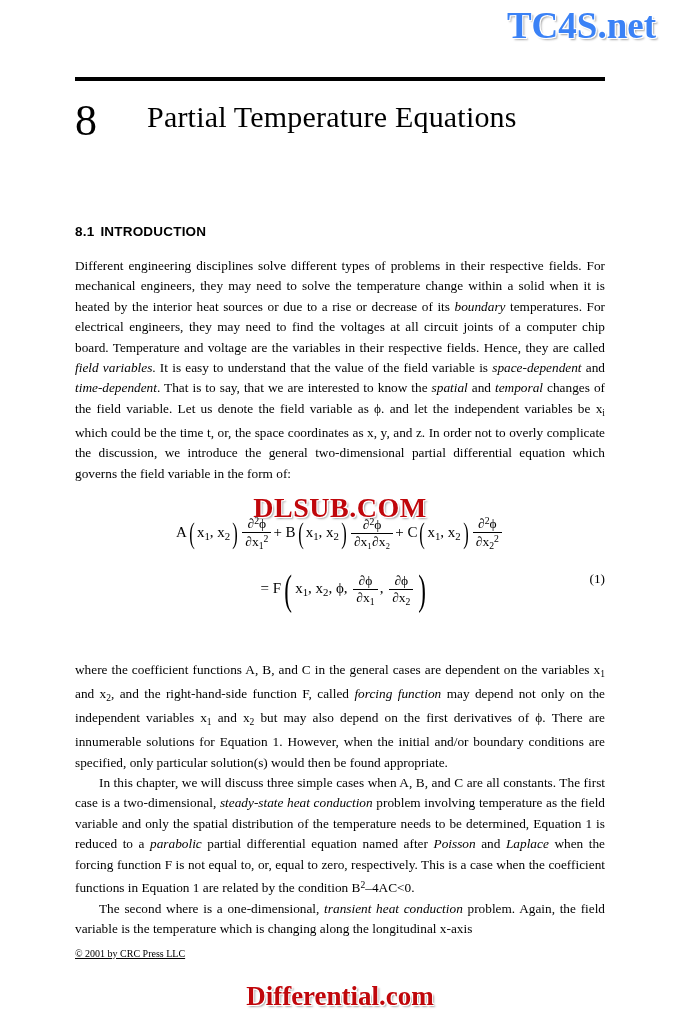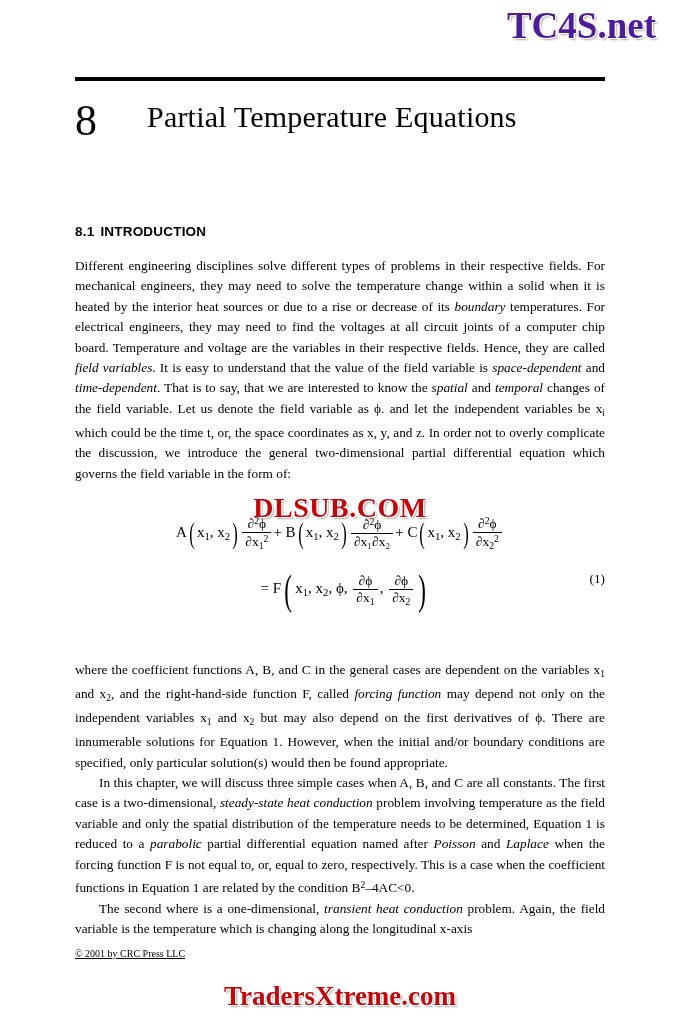--- a/index.html
+++ b/index.html
@@ -23,21 +23,21 @@
 
   
   .wm-top {
     position: absolute;
     top: 4px;
     right: 24px;
     font-family: "Liberation Serif", serif;
     font-weight: bold;
     font-size: 37px;
     letter-spacing: 0px;
-    color: #4c1d95;
+    color: #3b82f6;
     text-shadow:
       -1px -1px 0 #ffffff,
        1px -1px 0 #ffffff,
       -1px  1px 0 #ffffff,
        1px  1px 0 #ffffff,
        2px  2px 2px rgba(0,0,0,0.35);
   }
   .wm-mid {
     position: absolute;
     top: 492px;
@@ -240,15 +240,15 @@
   <div class="body-block" id="para-after">
     <span class="blk"><span>where the coefficient functions A, B, and C in the general cases are dependent on the variables x</span><span class="sub">1</span><span> and x</span><span class="sub">2</span><span>, and the right-hand-side function F, called </span><i>forcing function</i><span> may depend not only on the independent variables x</span><span class="sub">1</span><span> and x</span><span class="sub">2</span><span> but may also depend on the first derivatives of ϕ. There are innumerable solutions for Equation 1. However, when the initial and/or boundary conditions are specified, only particular solution(s) would then be found appropriate.</span></span>
 
     <span class="blk indent"><span>In this chapter, we will discuss three simple cases when A, B, and C are all constants. The first case is a two-dimensional, </span><i>steady-state heat conduction</i><span> problem involving temperature as the field variable and only the spatial distribution of the temperature needs to be determined, Equation 1 is reduced to a </span><i>parabolic</i><span> partial differential equation named after </span><i>Poisson</i><span> and </span><i>Laplace</i><span> when the forcing function F is not equal to, or, equal to zero, respectively. This is a case when the coefficient functions in Equation 1 are related by the condition B</span><span class="sup">2</span><span>–4AC&lt;0.</span></span>
 
     <span class="blk indent"><span>The second where is a one-dimensional, </span><i>transient heat conduction</i><span> problem. Again, the field variable is the temperature which is changing along the longitudinal x-axis</span></span>
   </div>
 
   <div class="footer">© 2001 by CRC Press LLC</div>
 
-  <div class="wm-bottom">TradersXtreme.com</div>
+  <div class="wm-bottom">Differential.com</div>
 
 </div>
 
 </body></html>

